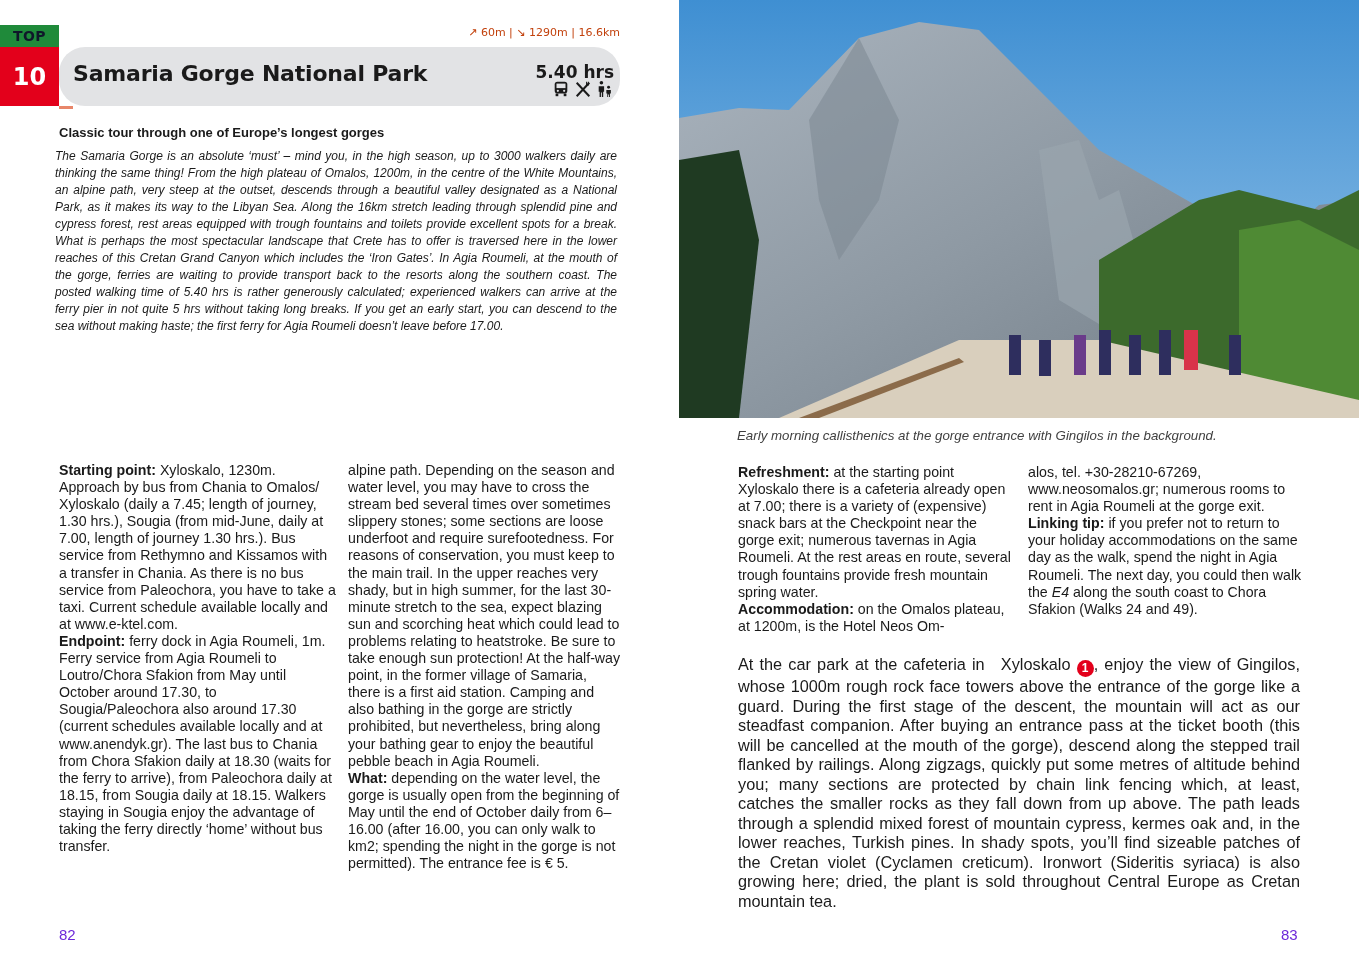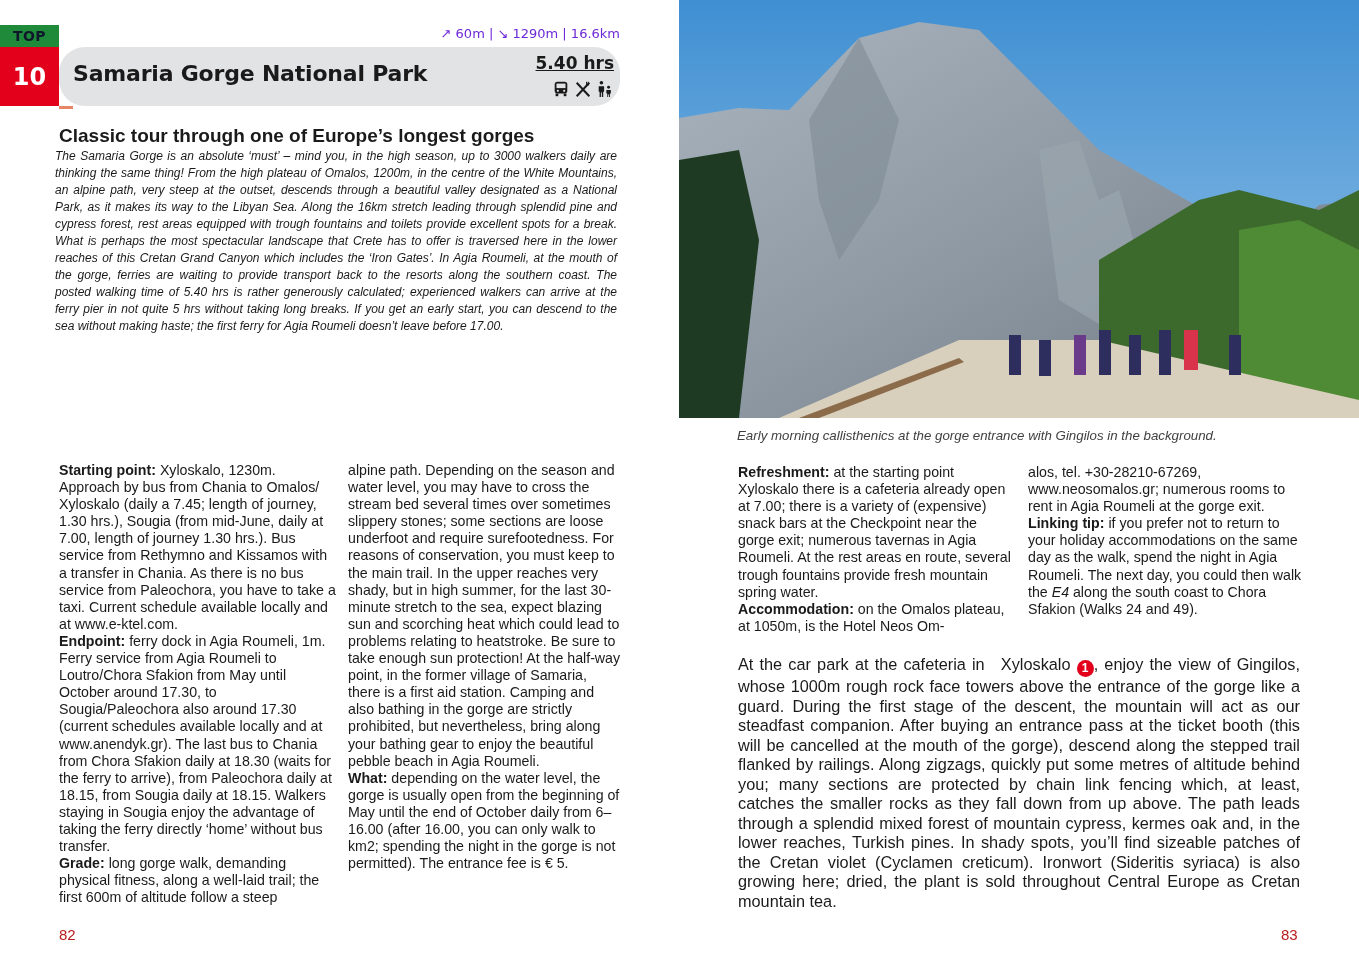--- a/index.html
+++ b/index.html
@@ -25,37 +25,37 @@
   .title-bar {
     position: absolute; left: 59px; top: 47px; width: 561px; height: 59px;
     background: #e2e3e5;
     border-radius: 26px;
   }
   .title-bar .title {
     position: absolute; left: 14px; top: 14px; font-size: 22px; font-weight: bold;
     color: #1a1a1a; letter-spacing: -0.2px;
   }
   .stats {
-    position: absolute; right: 59px; top: 26px; font-size: 13px; color: #6d28d9;
+    position: absolute; right: 59px; top: 26px; font-size: 11px; color: #c2410c;
   }
   .duration {
-    position: absolute; right: 6px; top: 6px; font-size: 17px; font-weight: bold; text-decoration: underline;
+    position: absolute; right: 6px; top: 15px; font-size: 17px; font-weight: bold;
   }
   .icons {
     position: absolute; right: 6px; top: 32px; display: flex; gap: 4px; align-items: center;
   }
   .icons span { display: inline-flex; width: 18px; height: 20px; align-items: center; justify-content: center; }
   .icons svg { width: 18px; height: 18px; }
   .red-under {
     position: absolute; left: 59px; top: 106px; width: 14px; height: 3px; background: #e8866a;
   }
 
   
   .subtitle {
-    position: absolute; left: 59px; top: 125px; width: 562px; font-size: 19px; font-weight: bold;
+    position: absolute; left: 59px; top: 125px; width: 562px; font-size: 13px; font-weight: bold;
     font-family: "Liberation Sans", sans-serif;
   }
   .intro {
     position: absolute; left: 55px; top: 148px; width: 562px; font-family: "Liberation Sans", sans-serif;
     font-style: italic; font-size: 12px; line-height: 17px; text-align: justify;
   }
 
   
   .info-col {
     position: absolute; font-family: "Liberation Sans", sans-serif; font-size: 14.2px; line-height: 17.1px;
@@ -78,21 +78,21 @@
   .body-text {
     position: absolute; left: 59px; top: 655px; width: 562px; font-family: "Liberation Sans", sans-serif;
     font-size: 16.3px; line-height: 19.5px; text-align: justify; color: #1a1a1a;
   }
   .body-text b { font-weight: normal; margin-left: 10px; }
   .waypoint {
     display: inline-flex; width: 17px; height: 17px; border-radius: 50%; background: #e3001b; color: #fff;
     font-size: 12px; font-weight: bold; align-items: center; justify-content: center; vertical-align: -2px;
   }
   .page-num {
-    position: absolute; top: 926px; font-family: "Liberation Sans", sans-serif; font-size: 15px; color: #b91c1c;
+    position: absolute; top: 926px; font-family: "Liberation Sans", sans-serif; font-size: 15px; color: #6d28d9;
   }
 </style>
 </head>
 <body>
 
 <div class="page page-left">
   <div class="top-badge">TOP</div>
   <div class="num-box">10</div>
   <div class="stats">↗ 60m | ↘ 1290m | 16.6km</div>
   <div class="title-bar">
@@ -128,21 +128,20 @@
     </div>
   </div>
   <div class="red-under"></div>
 
   <div class="subtitle">Classic tour through one of Europe’s longest gorges</div>
   <div class="intro">The Samaria Gorge is an absolute ‘must’ – mind you, in the high season, up to 3000 walkers daily are thinking the same thing! From the high plateau of Omalos, 1200m, in the centre of the White Mountains, an alpine path, very steep at the outset, descends through a beautiful valley designated as a National Park, as it makes its way to the Libyan Sea. Along the 16km stretch leading through splendid pine and cypress forest, rest areas equipped with trough fountains and toilets provide excellent spots for a break. What is perhaps the most spectacular landscape that Crete has to offer is traversed here in the lower reaches of this Cretan Grand Canyon which includes the ‘Iron Gates’. In Agia Roumeli, at the mouth of the gorge, ferries are waiting to provide transport back to the resorts along the southern coast. The posted walking time of 5.40 hrs is rather generously calculated; experienced walkers can arrive at the ferry pier in not quite 5 hrs without taking long breaks. If you get an early start, you can descend to the sea without making haste; the first ferry for Agia Roumeli doesn’t leave before 17.00.</div>
 
   <div class="info-col col-l1">
     <p><b>Starting point:</b><span> Xyloskalo, 1230m. Approach by bus from Chania to Omalos/ Xyloskalo (daily a 7.45; length of journey, 1.30 hrs.), Sougia (from mid-June, daily at 7.00, length of journey 1.30 hrs.). Bus service from Rethymno and Kissamos with a transfer in Chania. As there is no bus service from Paleochora, you have to take a taxi. Current schedule available locally and at www.e-ktel.com.</span></p>
     <p><b>Endpoint:</b><span> ferry dock in Agia Roumeli, 1m. Ferry service from Agia Roumeli to Loutro/Chora Sfakion from May until October around 17.30, to Sougia/Paleochora also around 17.30 (current schedules available locally and at www.anendyk.gr). The last bus to Chania from Chora Sfakion daily at 18.30 (waits for the ferry to arrive), from Paleochora daily at 18.15, from Sougia daily at 18.15. Walkers staying in Sougia enjoy the advantage of taking the ferry directly ‘home’ without bus transfer.</span></p>
-    <p><b>Grade:</b><span> long gorge walk, demanding physical fitness, along a well-laid trail; the first 600m of altitude follow a steep</span></p>
   </div>
   <div class="info-col col-l2">
     <p>alpine path. Depending on the season and water level, you may have to cross the stream bed several times over sometimes slippery stones; some sections are loose underfoot and require surefootedness. For reasons of conservation, you must keep to the main trail. In the upper reaches very shady, but in high summer, for the last 30-minute stretch to the sea, expect blazing sun and scorching heat which could lead to problems relating to heatstroke. Be sure to take enough sun protection! At the half-way point, in the former village of Samaria, there is a first aid station. Camping and also bathing in the gorge are strictly prohibited, but nevertheless, bring along your bathing gear to enjoy the beautiful pebble beach in Agia Roumeli.</p>
     <p><b>What:</b><span> depending on the water level, the gorge is usually open from the beginning of May until the end of October daily from 6–16.00 (after 16.00, you can only walk to km2; spending the night in the gorge is not permitted). The entrance fee is € 5.</span></p>
   </div>
 
   <div class="page-num" style="left:59px;">82</div>
 </div>
 
 <div class="page page-right">
@@ -177,21 +176,21 @@
           <rect x="550" y="335" width="12" height="40"></rect>
       </g>
       <rect x="505" y="330" width="14" height="40" fill="#d8334a"></rect>
       <rect x="395" y="335" width="12" height="40" fill="#6a3b8a"></rect>
     </svg>
   </div>
   <div class="caption">Early morning callisthenics at the gorge entrance with Gingilos in the background.</div>
 
   <div class="info-col col-r1">
     <p><b>Refreshment:</b><span> at the starting point Xyloskalo there is a cafeteria already open at 7.00; there is a variety of (expensive) snack bars at the Checkpoint near the gorge exit; numerous tavernas in Agia Roumeli. At the rest areas en route, several trough fountains provide fresh mountain spring water.</span></p>
-    <p><b>Accommodation:</b><span> on the Omalos plateau, at 1050m, is the Hotel Neos Om-</span></p>
+    <p><b>Accommodation:</b><span> on the Omalos plateau, at 1200m, is the Hotel Neos Om-</span></p>
   </div>
   <div class="info-col col-r2">
     <p>alos, tel. +30-28210-67269, www.neosomalos.gr; numerous rooms to rent in Agia Roumeli at the gorge exit.</p>
     <p><b>Linking tip:</b><span> if you prefer not to return to your holiday accommodations on the same day as the walk, spend the night in Agia Roumeli. The next day, you could then walk the </span><i>E4</i><span> along the south coast to Chora Sfakion (Walks 24 and 49).</span></p>
   </div>
 
   <div class="body-text">
     <span>At the car park at the cafeteria in </span><b>Xyloskalo</b> <span class="waypoint">1</span><span>, enjoy the view of Gingilos, whose 1000m rough rock face towers above the entrance of the gorge like a guard. During the first stage of the descent, the mountain will act as our steadfast companion. After buying an entrance pass at the ticket booth (this will be cancelled at the mouth of the gorge), descend along the stepped trail flanked by railings. Along zigzags, quickly put some metres of altitude behind you; many sections are protected by chain link fencing which, at least, catches the smaller rocks as they fall down from up above. The path leads through a splendid mixed forest of mountain cypress, kermes oak and, in the lower reaches, Turkish pines. In shady spots, you’ll find sizeable patches of the Cretan violet (Cyclamen creticum). Ironwort (Sideritis syriaca) is also growing here; dried, the plant is sold throughout Central Europe as Cretan mountain tea.</span>
   </div>
 

